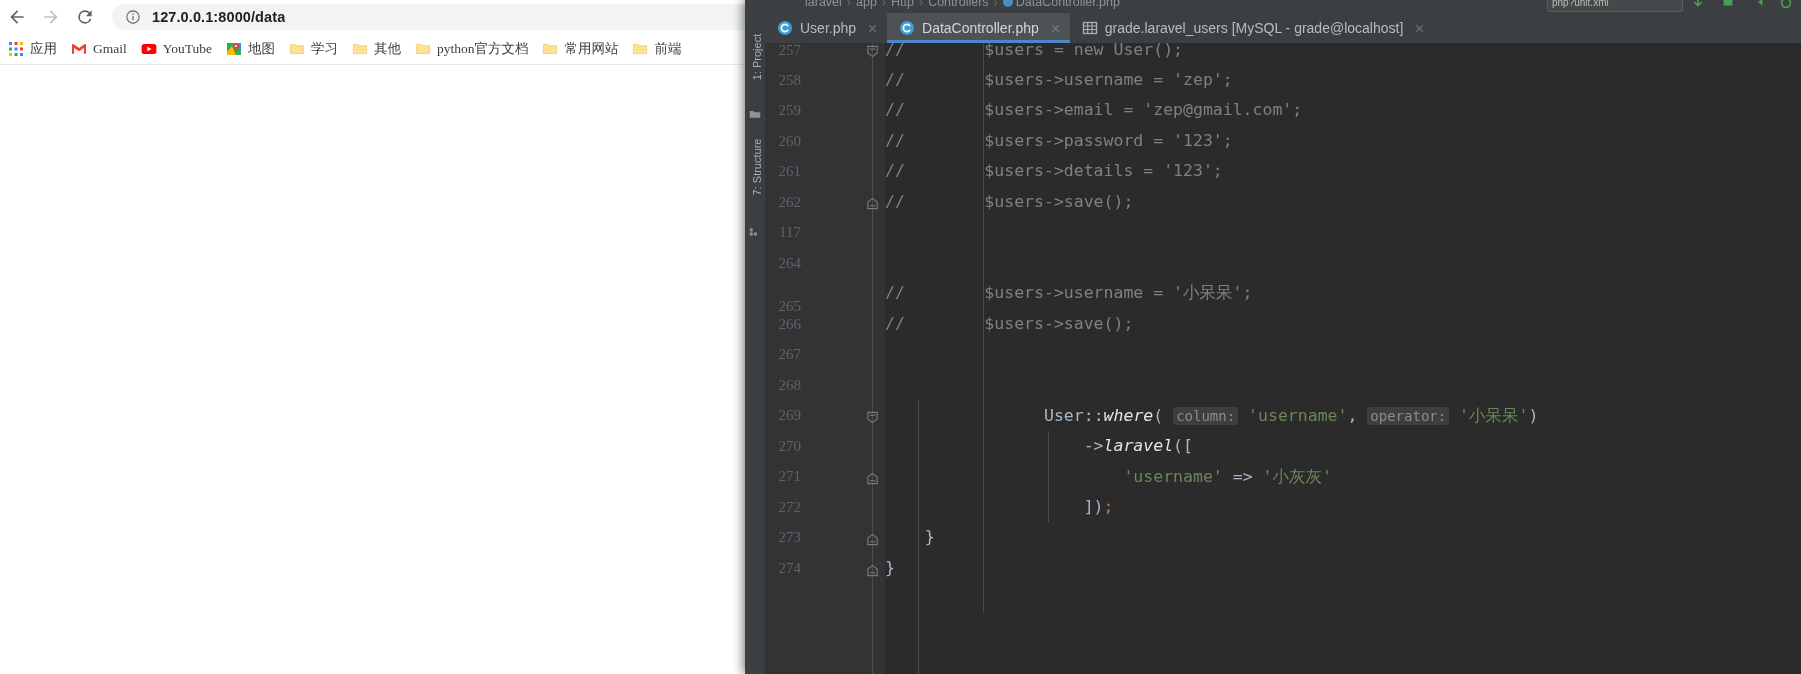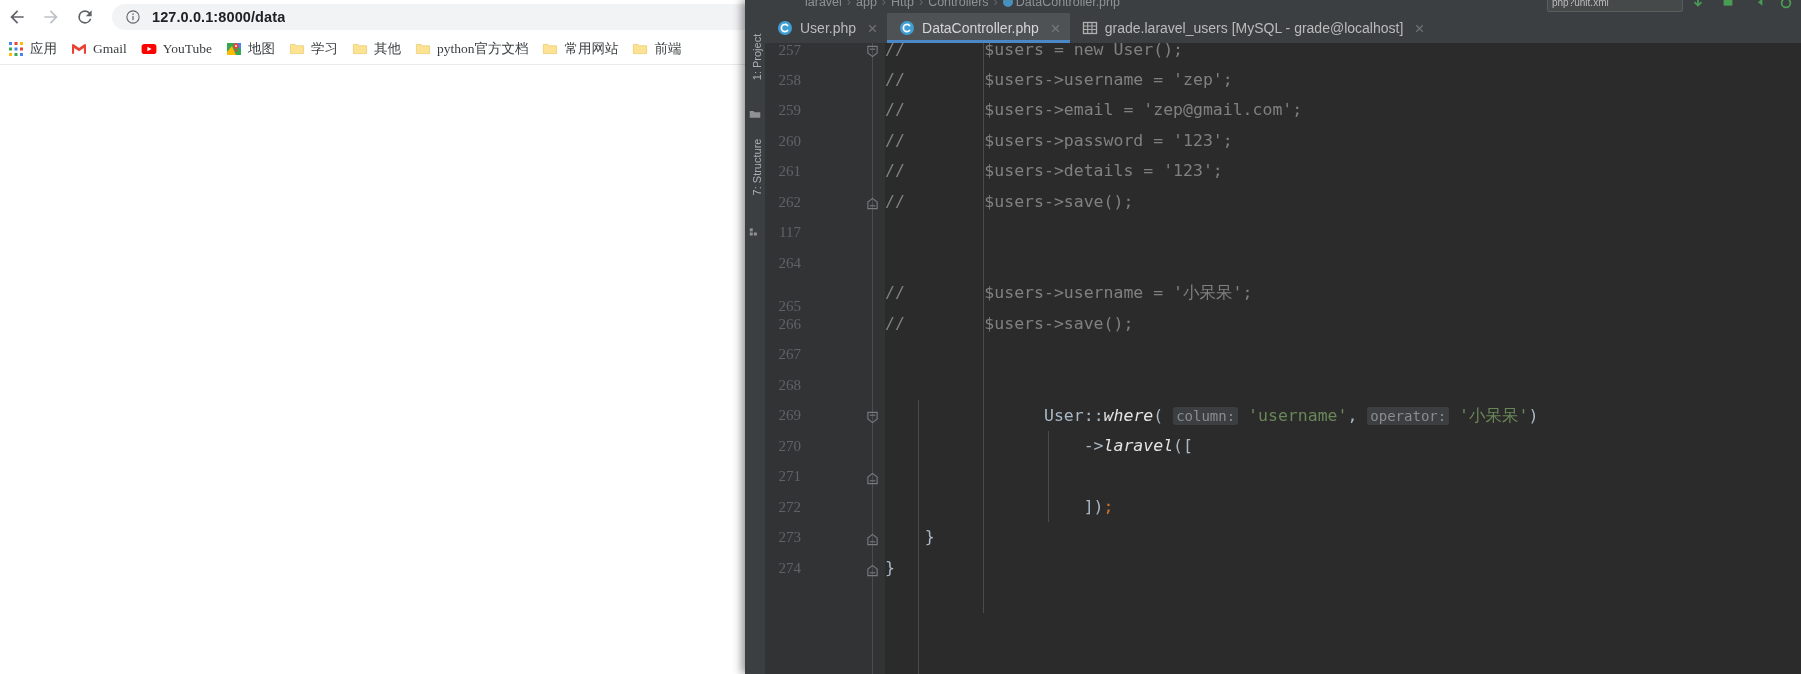--- a/index.html
+++ b/index.html
@@ -434,20 +434,23 @@
       <div class="cline" style="top:327px">
         <span class="c-default">        </span><span class="c-default">User</span><span class="c-punct">::</span><span class="c-fn">where</span><span class="c-punct">(</span><span class="c-default"> </span><span class="c-hint">column:</span><span class="c-default"> </span><span class="c-str">'username'</span><span class="c-punct">,</span><span class="c-default"> </span><span class="c-hint">operator:</span><span class="c-default"> </span><span class="c-str">'小呆呆'</span><span class="c-punct">)</span>
       </div>
 
       
       <div class="cline" style="top:357px">
         <span class="c-default">            -&gt;</span><span class="c-fn">laravel</span><span class="c-punct">([</span>
       </div>
 
       
+      <div class="cline" style="top:388px">
+        <span class="c-default">                </span><span class="c-str">'username'</span><span class="c-default"> =&gt; </span><span class="c-str">'小灰灰'</span>
+      </div>
 
       
       <div class="cline" style="top:418px">
         <span class="c-default">            ])</span><span class="c-semi">;</span>
       </div>
 
       <div class="cline" style="top:449px"><span class="c-default"></span></div>
       <div class="cline" style="top:479px"><span class="c-brace">    }</span></div>
       <div class="cline" style="top:510px"><span class="c-brace">}</span></div>
     </div>

